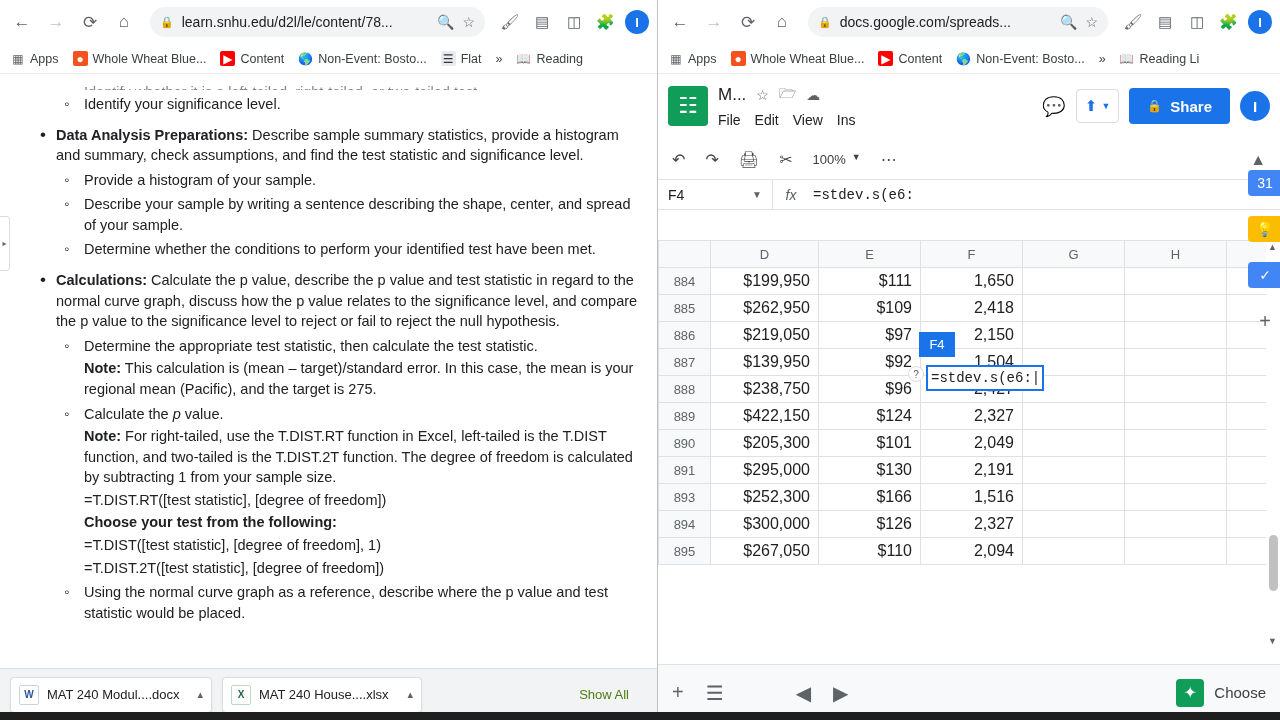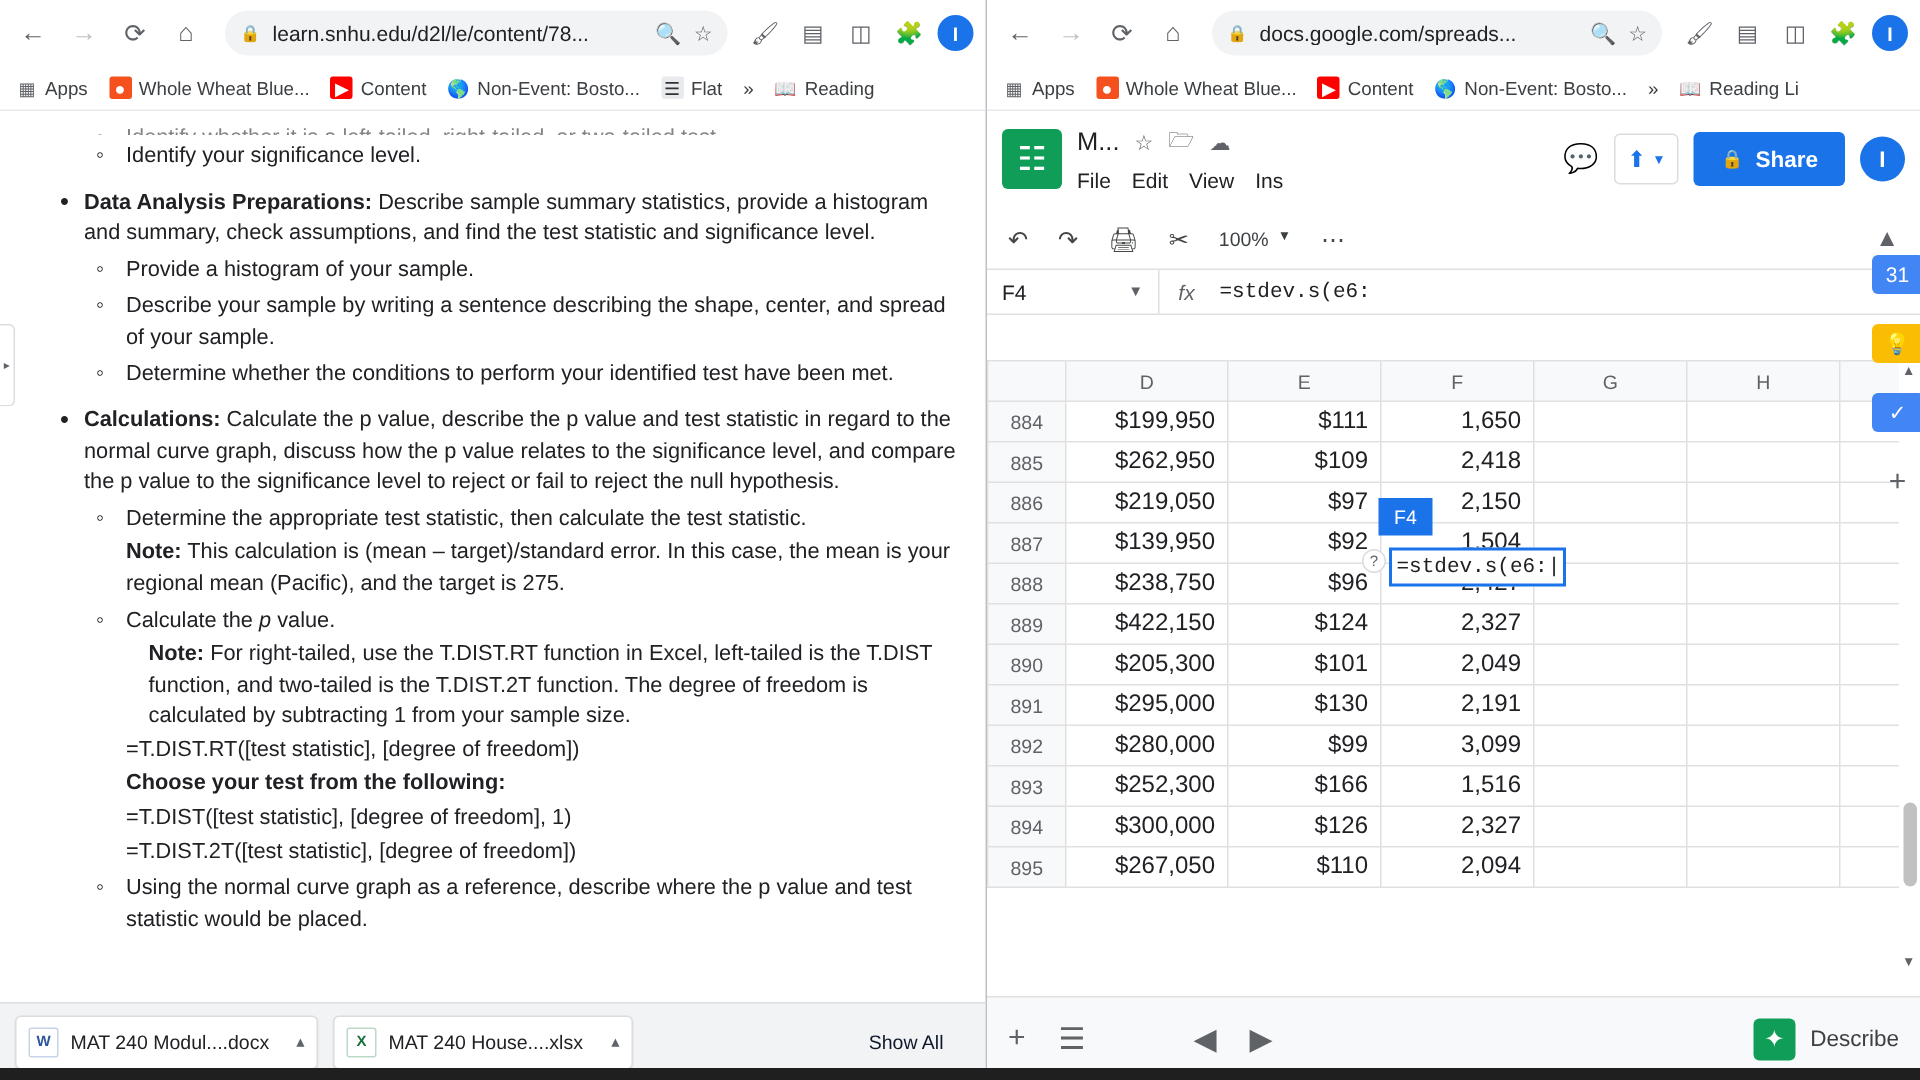--- a/index.html
+++ b/index.html
@@ -80,21 +80,21 @@
   .dl-item {
     display:flex; align-items:center; gap:8px; height:36px; background:#fff;
     border:1px solid #dadce0; border-radius:4px; padding: 0 8px; font-size:13px; color:#202124;
     box-shadow: 0 1px 2px rgba(0,0,0,0.08);
     min-width: 200px;
   }
   .dl-icon { width:20px; height:20px; display:flex; align-items:center; justify-content:center; font-size:13px; }
   .dl-word { background:#fff; color:#2b579a; border:1px solid #c6d3e8; border-radius:2px; font-weight:bold; font-size:10px;}
   .dl-xls { background:#fff; color:#1d6f42; border:1px solid #bcd9c6; border-radius:2px; font-weight:bold; font-size:10px;}
   .dl-caret { color:#5f6368; font-size:11px; margin-left:auto; padding-left:10px;}
-  .dl-showall { font-size:13px; color:#0f172a; margin-left:auto; margin-right:18px;}
+  .dl-showall { font-size:13px; color:#4d7c0f; margin-left:auto; margin-right:18px;}
 
   
   .win-right {
     position:absolute; left:657px; top:0; width:623px; height:720px;
     background:#fff; border-left:1px solid #bdc1c6; overflow:hidden;
   }
   .r-omnibox { flex:1; }
   .sheets-header {
     height: 66px; background:#fff; display:flex; align-items:flex-start; padding: 8px 10px 0 10px; gap:10px;
   }
@@ -278,21 +278,21 @@
           <span class="b">Calculations:</span><span> Calculate the p value, describe the p value and test statistic in regard to the normal curve graph, discuss how the p value relates to the significance level, and compare the p value to the significance level to reject or fail to reject the null hypothesis.</span>
         </div>
         <div class="bullet-l2">
           <span>Determine the appropriate test statistic, then calculate the test statistic.</span>
           <div class="doc-line" style="margin-top:2px;">
             <span class="b">Note:</span><span> This calculation is (mean – target)/standard error. In this case, the mean is your regional mean (Pacific), and the target is 275.</span>
           </div>
         </div>
         <div class="bullet-l2">
           <span>Calculate the </span><span class="i">p</span><span> value.</span>
-          <div class="doc-line" style="margin-top:2px;margin-left:15px;">
+          <div class="doc-line" style="margin-top:2px;">
             <span class="b">Note:</span><span> For right-tailed, use the T.DIST.RT function in Excel, left-tailed is the T.DIST function, and two-tailed is the T.DIST.2T function. The degree of freedom is calculated by subtracting 1 from your sample size.</span>
           </div>
           <div class="doc-line">=T.DIST.RT([test statistic], [degree of freedom])</div>
           <div class="doc-line b">Choose your test from the following:</div>
           <div class="doc-line">=T.DIST([test statistic], [degree of freedom], 1)</div>
           <div class="doc-line">=T.DIST.2T([test statistic], [degree of freedom])</div>
         </div>
         <div class="bullet-l2">
           <span>Using the normal curve graph as a reference, describe where the p value and test statistic would be placed.</span>
         </div>
@@ -492,29 +492,20 @@
         <tr>
           <th class="rowhdr">891</th>
           <td class="c-d">$295,000</td>
           <td class="c-e">$130</td>
           <td class="c-f">2,191</td>
           <td class="c-g"></td>
           <td class="c-h"></td>
           <td class="c-i"></td>
         </tr>
         <tr>
-          <th class="rowhdr">892</th>
-          <td class="c-d">$280,000</td>
-          <td class="c-e">$99</td>
-          <td class="c-f">3,099</td>
-          <td class="c-g"></td>
-          <td class="c-h"></td>
-          <td class="c-i"></td>
-        </tr>
-        <tr>
           <th class="rowhdr">893</th>
           <td class="c-d">$252,300</td>
           <td class="c-e">$166</td>
           <td class="c-f">1,516</td>
           <td class="c-g"></td>
           <td class="c-h"></td>
           <td class="c-i"></td>
         </tr>
         <tr>
           <th class="rowhdr">894</th>
@@ -554,21 +545,21 @@
       
     </div>
 
     <div class="sheets-bottom">
       <span class="sb-icon">+</span>
       <span class="sb-icon">☰</span>
       <span class="sb-icon" style="margin-left:50px;">◀</span>
       <span class="sb-icon">▶</span>
       <span class="explore-btn">
         <span class="explore-star">✦</span>
-        <span>Describe</span>
+        <span>Choose</span>
       </span>
     </div>
 
     <div class="side-panel">
       <span class="sp-icon sp-cal">31</span>
       <span class="sp-icon sp-keep">💡</span>
       <span class="sp-icon sp-tasks">✓</span>
       <span class="sp-icon sp-plus">+</span>
     </div>
   </div>

